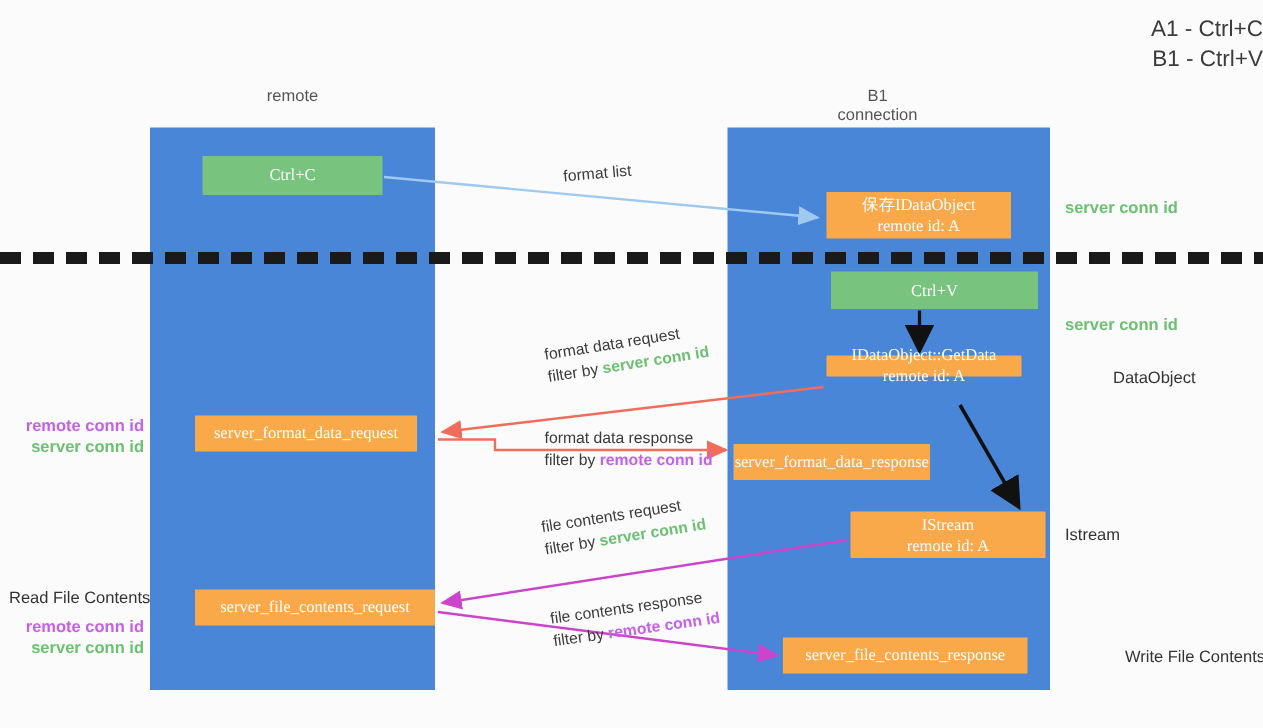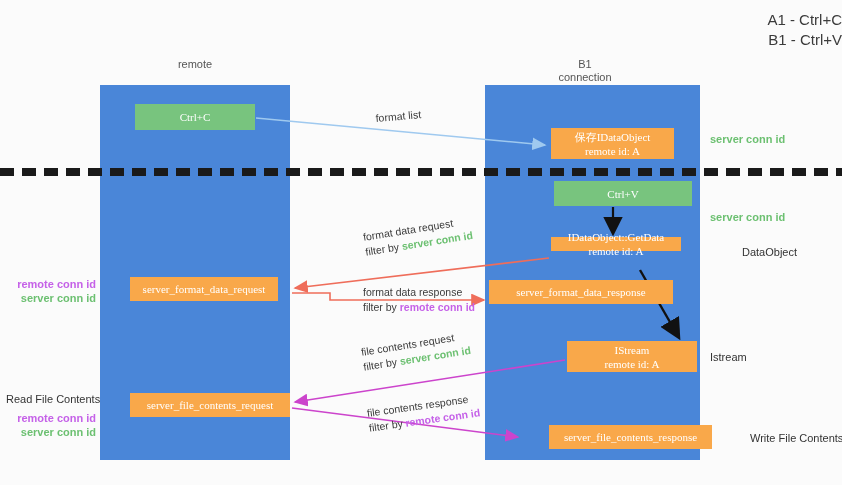--- a/index.html
+++ b/index.html
@@ -80,24 +80,24 @@
   .node.orange { background: #f9a84a; }
   .node.green  { background: #78c47e; }
   .node .l2 { font-size: 11px; }
 
   
   #node-ctrl-c       { left: 135px; top: 104px; width: 120px; height: 26px; }
   #node-save-ido     { left: 551px; top: 128px; width: 123px; height: 31px; }
   #node-ctrl-v       { left: 554px; top: 181px; width: 138px; height: 25px; }
   #node-getdata      { left: 551px; top: 237px; width: 130px; height: 14px; }
   #node-fmt-req      { left: 130px; top: 277px; width: 148px; height: 24px; }
-  #node-fmt-resp     { left: 489px; top: 280px; width: 184px; height: 24px; }
+  #node-fmt-resp     { left: 489px; top: 296px; width: 131px; height: 24px; }
   #node-istream      { left: 567px; top: 341px; width: 130px; height: 31px; }
   #node-file-req     { left: 130px; top: 393px; width: 160px; height: 24px; }
-  #node-file-resp    { left: 522px; top: 425px; width: 163px; height: 24px; margin-left: 27px; }
+  #node-file-resp    { left: 522px; top: 425px; width: 163px; height: 24px; }
 
   
   .side-label {
     font-size: 11px;
     line-height: 14px;
     white-space: nowrap;
   }
   .green-txt  { color: #6cc071; font-weight: bold; }
   .purple-txt { color: #c561e8; font-weight: bold; }
   .black-txt  { color: #333333; }

